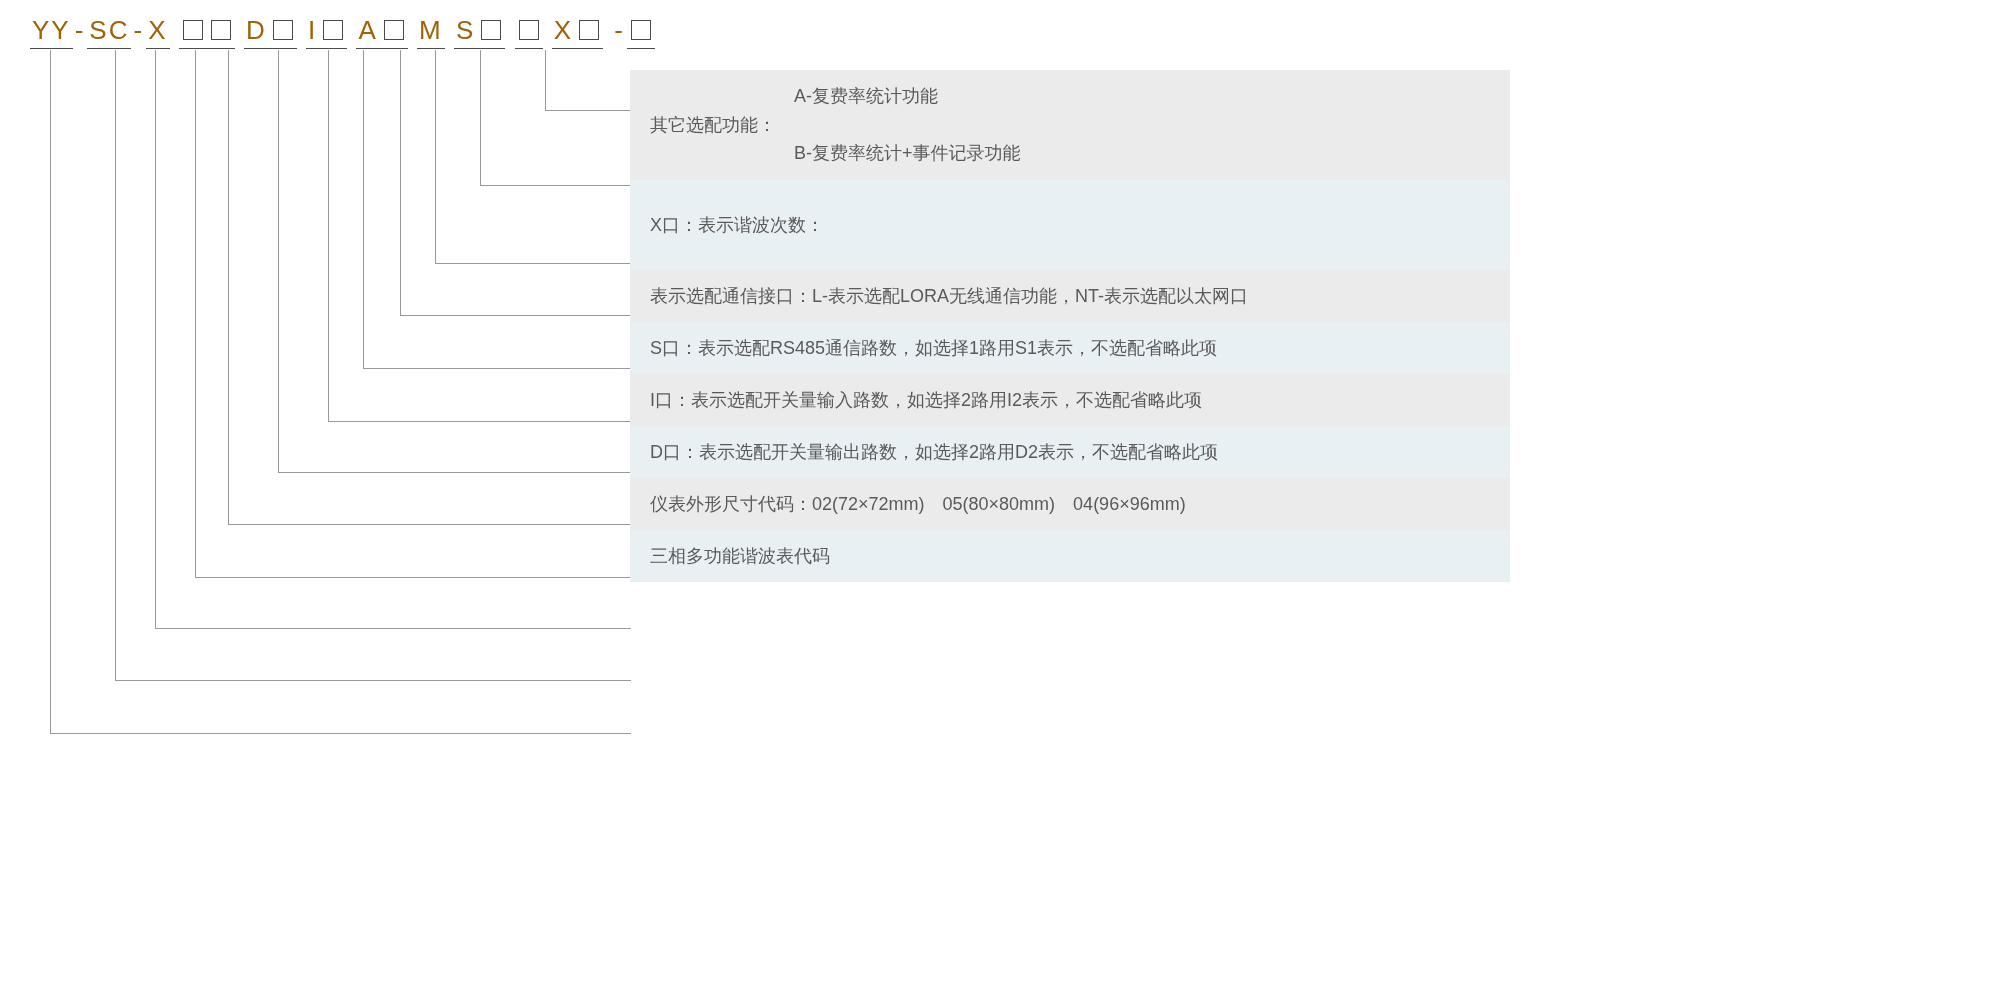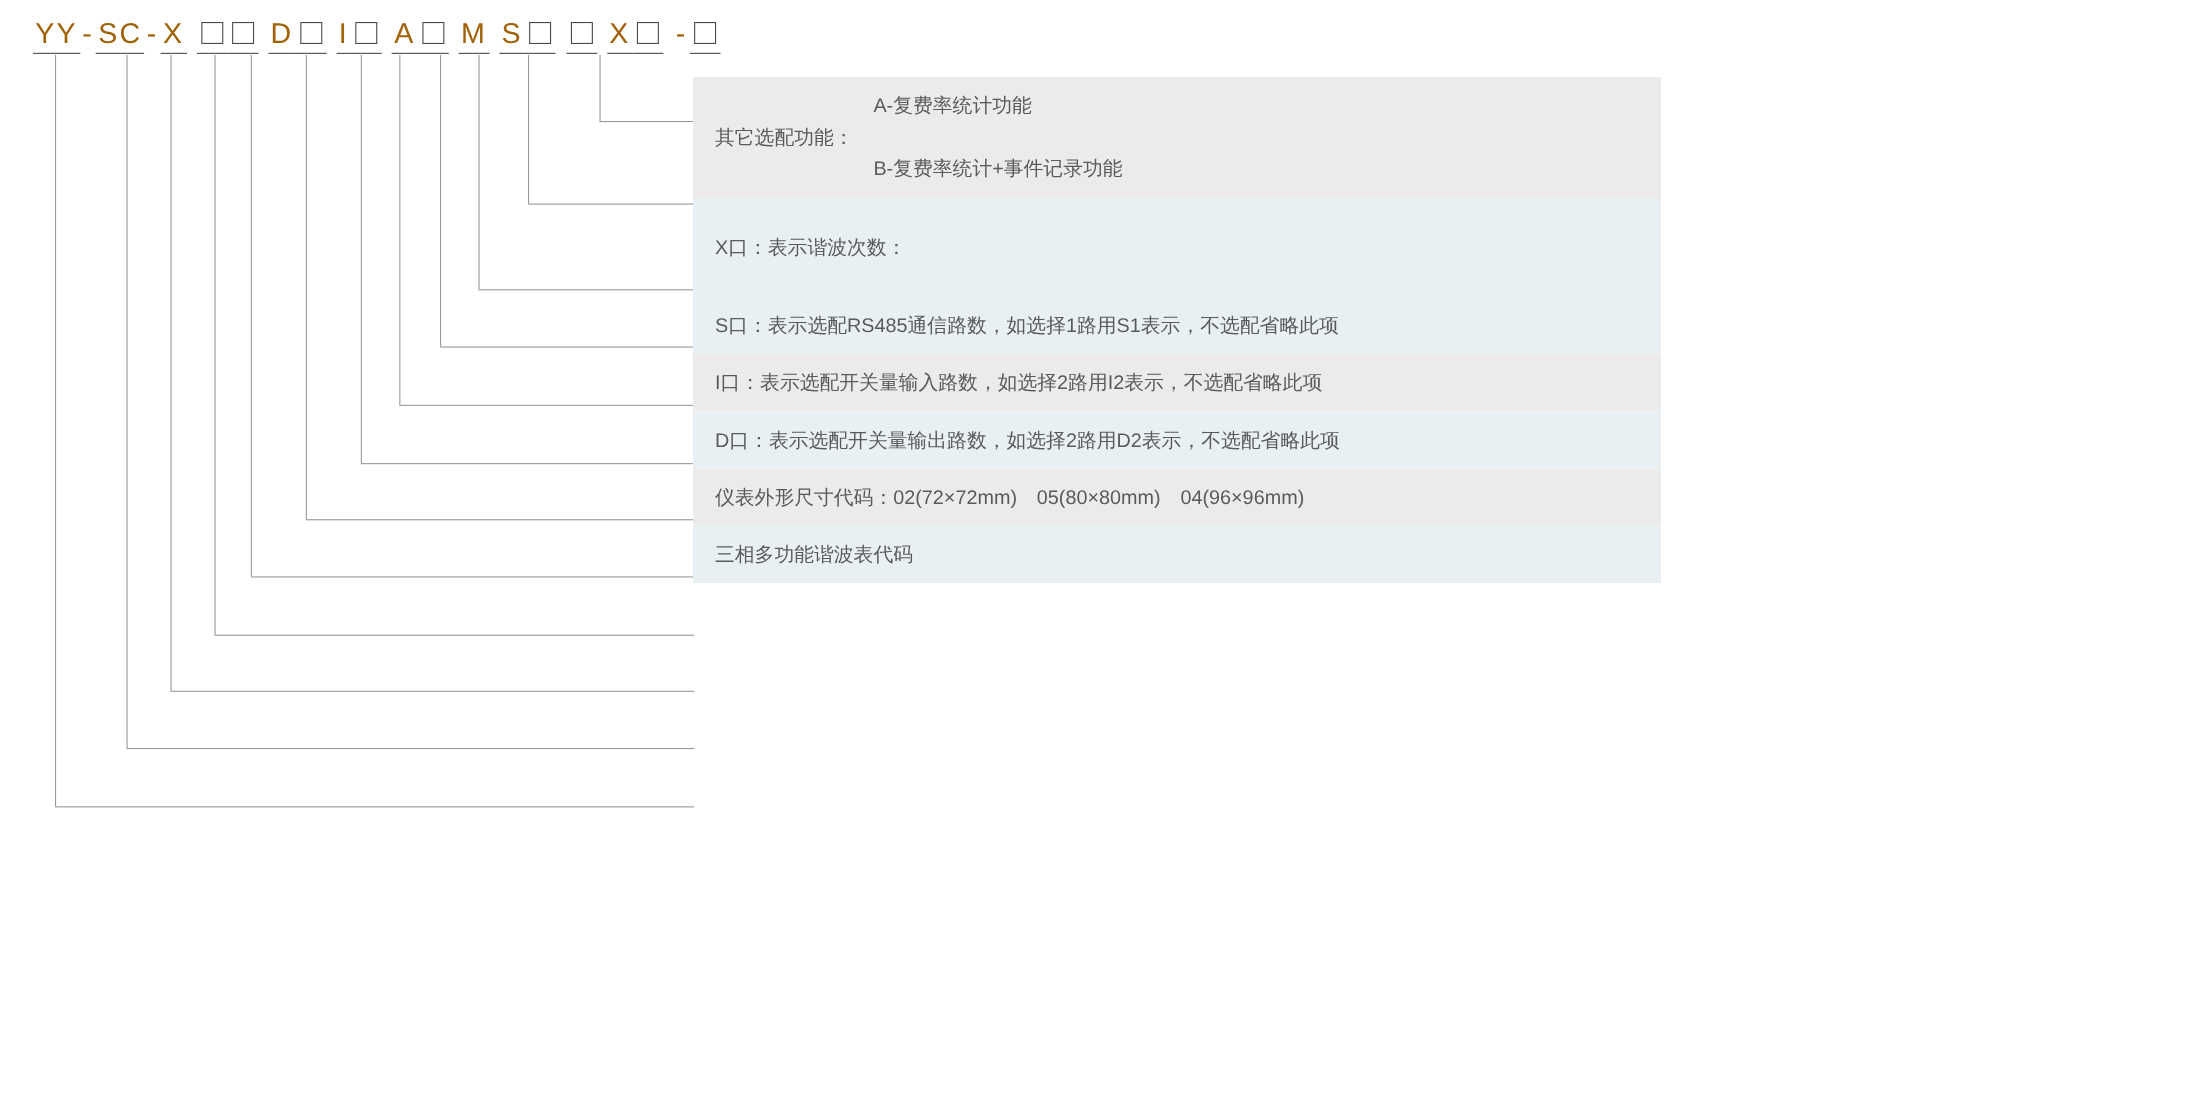--- a/index.html
+++ b/index.html
@@ -121,20 +121,23 @@
         <span>A-复费率统计功能</span>
         <span>B-复费率统计+事件记录功能</span>
       </div>
     </div>
   </div>
   <div class="row blue tall">
     <div class="row-group">
       <span class="row-label">X口：表示谐波次数：</span>
     </div>
   </div>
+  <div class="row gray">
+      <span>表示选配通信接口：L-表示选配LORA无线通信功能，NT-表示选配以太网口</span>
+    </div>
   <div class="row blue">
       <span>S口：表示选配RS485通信路数，如选择1路用S1表示，不选配省略此项</span>
     </div>
   <div class="row gray">
       <span>I口：表示选配开关量输入路数，如选择2路用I2表示，不选配省略此项</span>
     </div>
   <div class="row blue">
       <span>D口：表示选配开关量输出路数，如选择2路用D2表示，不选配省略此项</span>
     </div>
   <div class="row gray">

